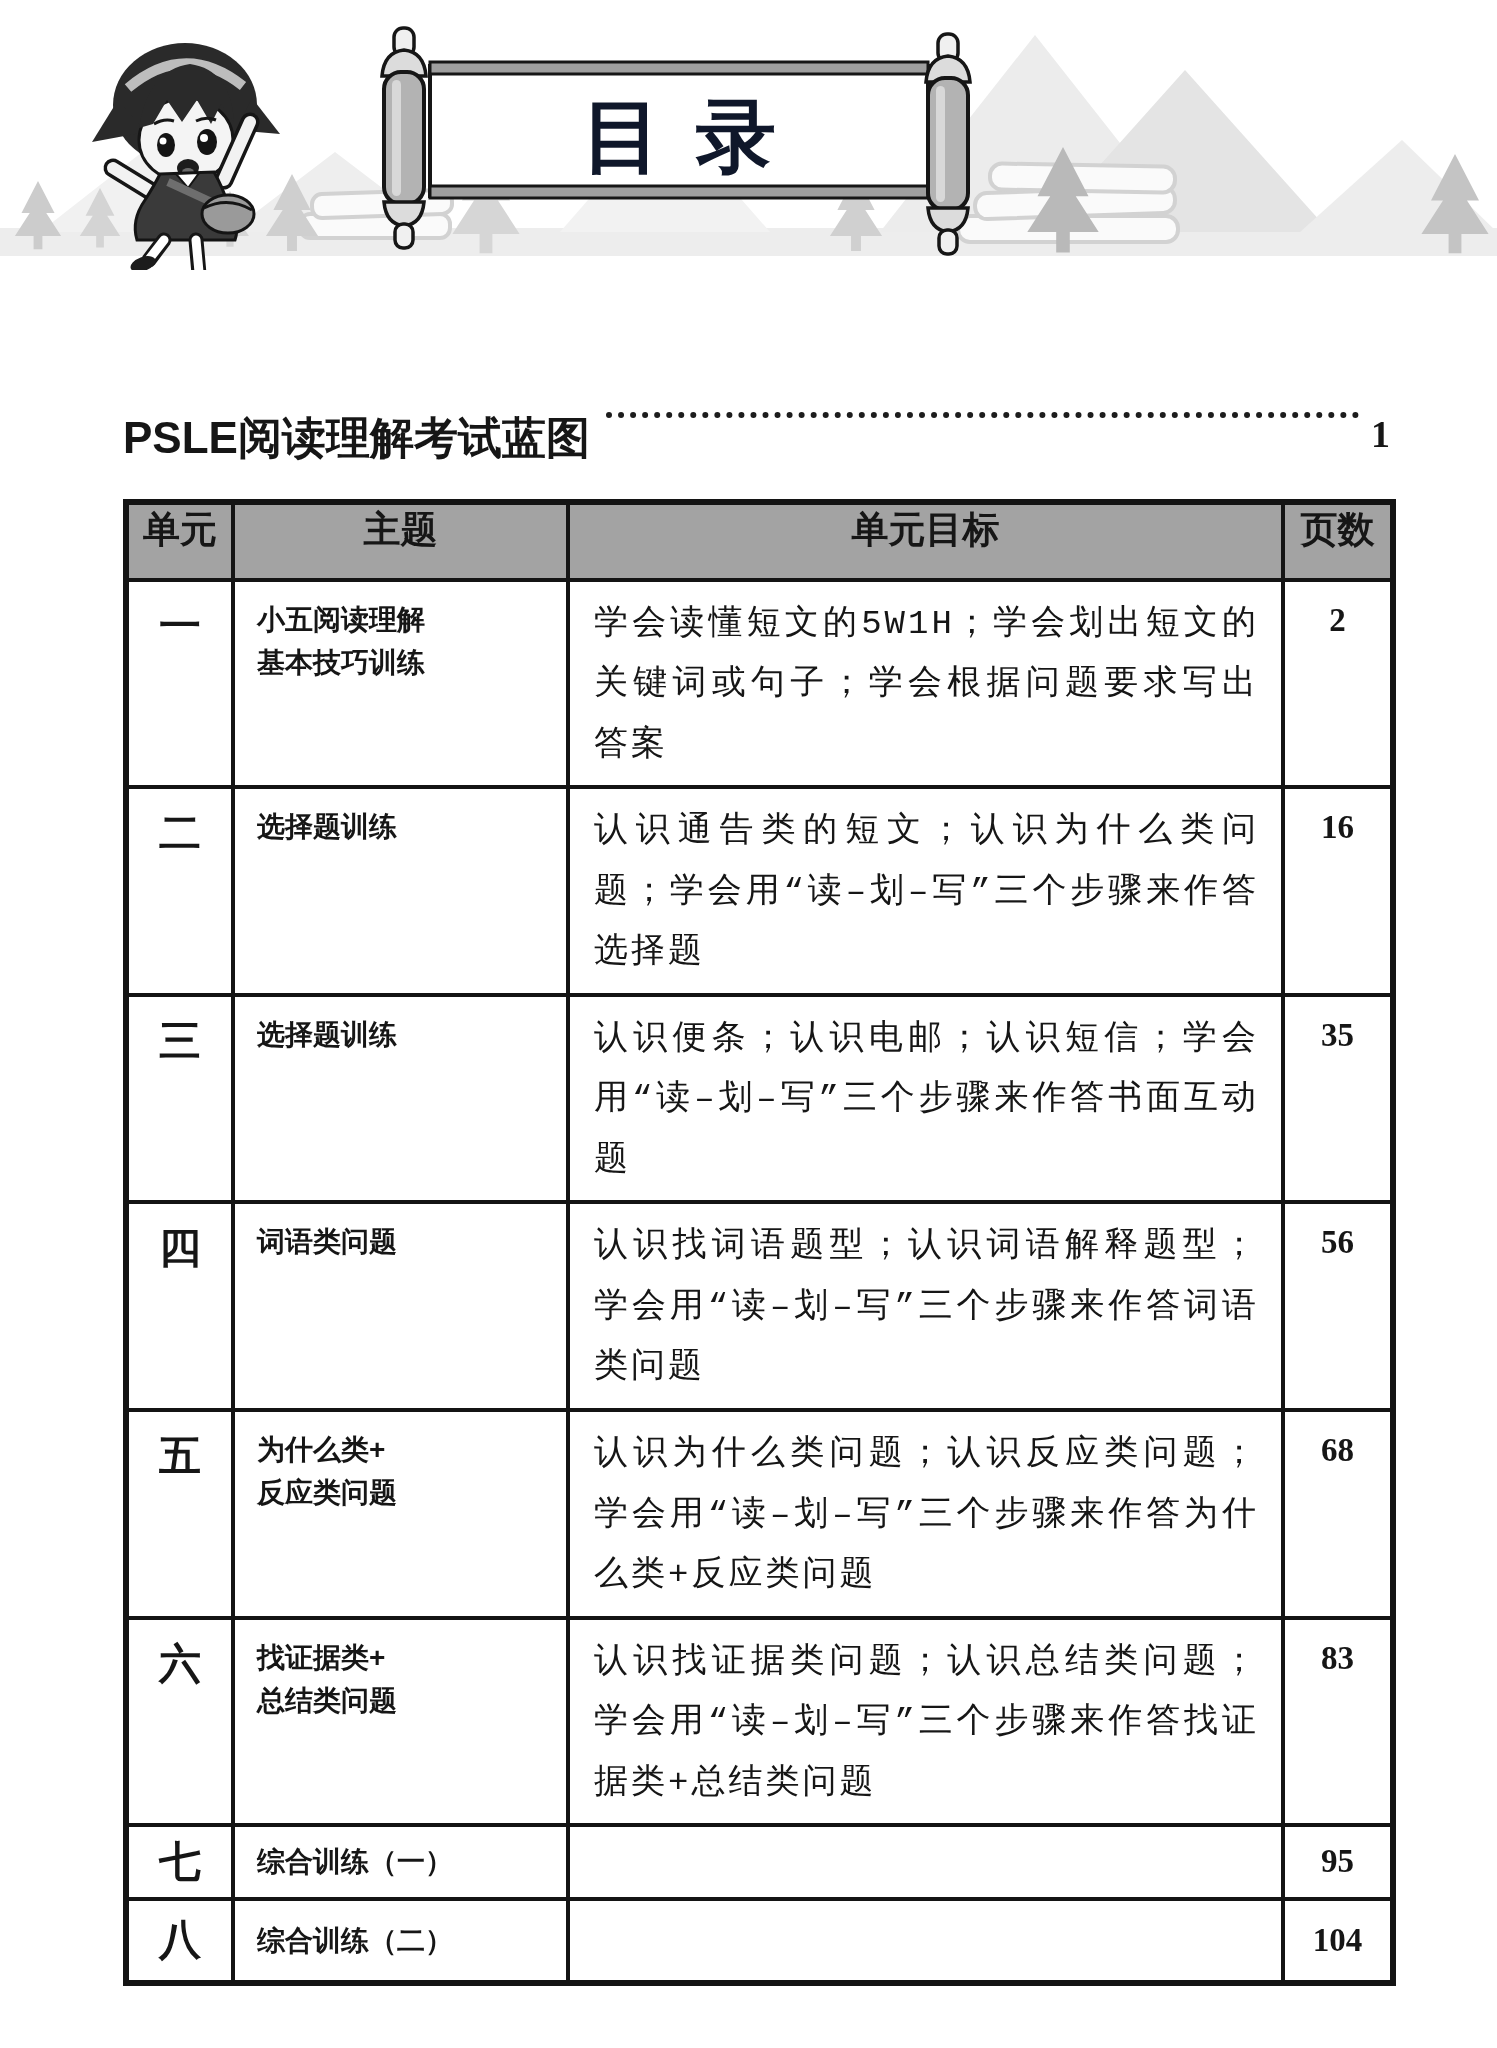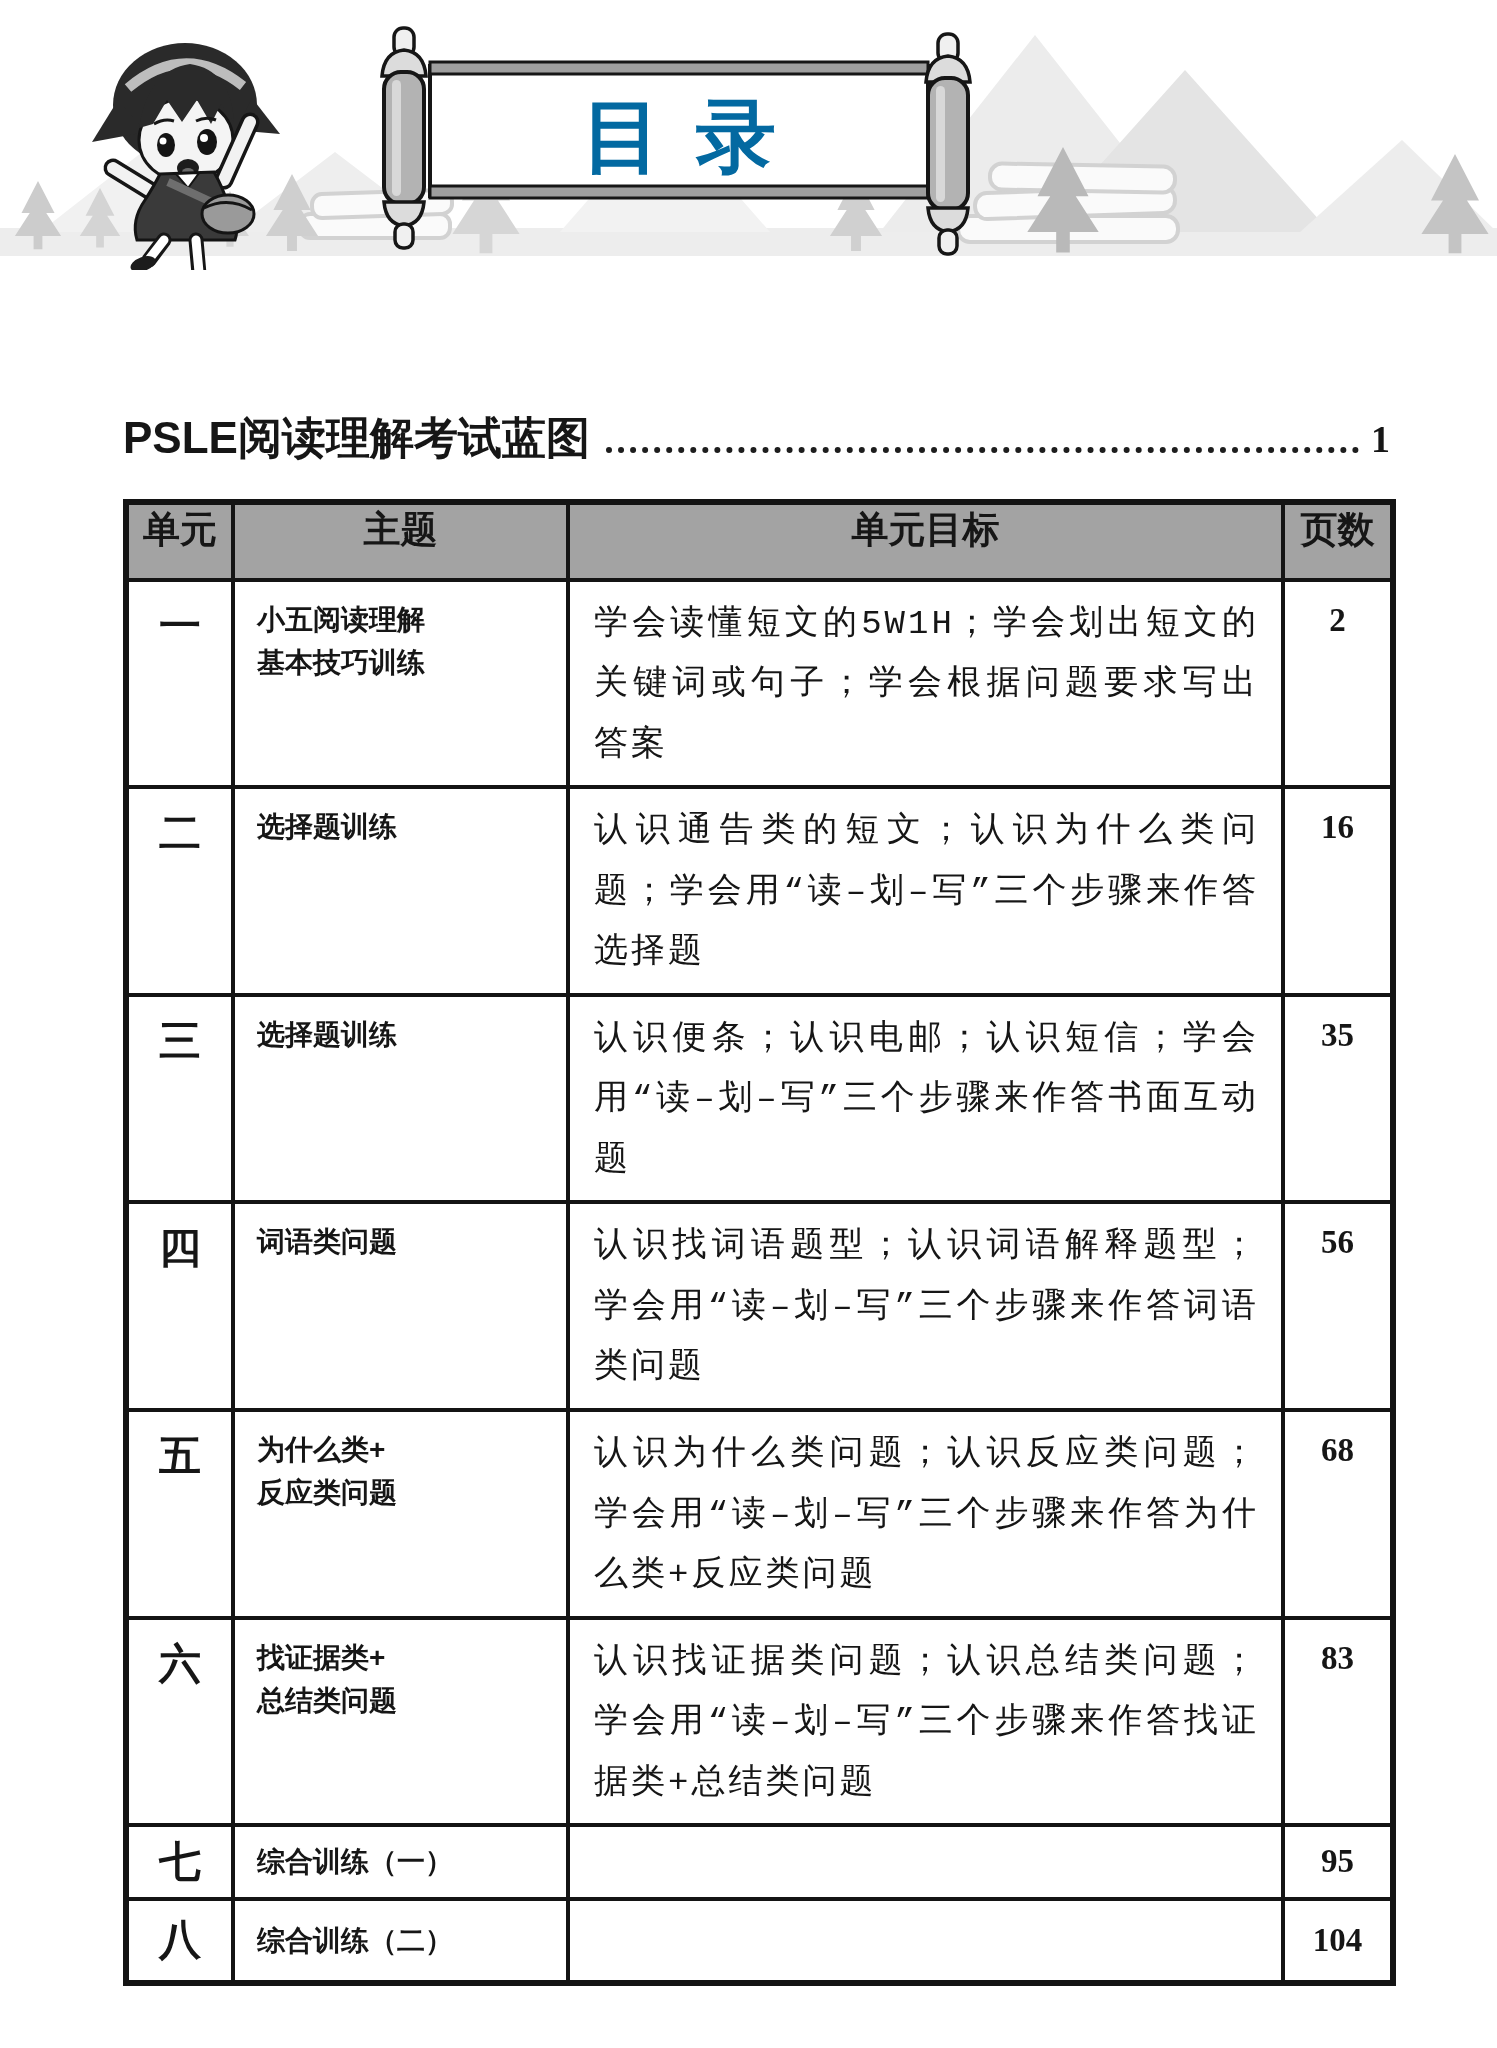--- a/index.html
+++ b/index.html
@@ -12,27 +12,27 @@
     color:#161616;
   }
   
   .header{position:absolute;top:0;left:0;width:1497px;height:270px;}
   .header svg{position:absolute;top:0;left:0;}
   .banner-title{
     position:absolute;top:84px;left:454px;width:450px;
     text-align:center;
     font-size:80px;font-weight:900;letter-spacing:34px;
     font-family:"Liberation Sans",sans-serif;
-    color:#0369a1;
+    color:#0f172a;
     text-indent:34px; 
   }
   
   .content{position:absolute;left:123px;top:412px;width:1267px;}
   .toc-line{
-    display:flex;align-items:flex-end;
+    display:flex;
     font-weight:bold;font-size:44px;line-height:1.2;
     font-family:"Liberation Sans",sans-serif;
   }
   .toc-line .leader{
     flex:1;height:0;
     border-bottom:6px dotted #1d1d1d;
     margin:0 12px 12px 16px;
   }
   .toc-line .pageno{
     font-family:"Liberation Serif",serif;

